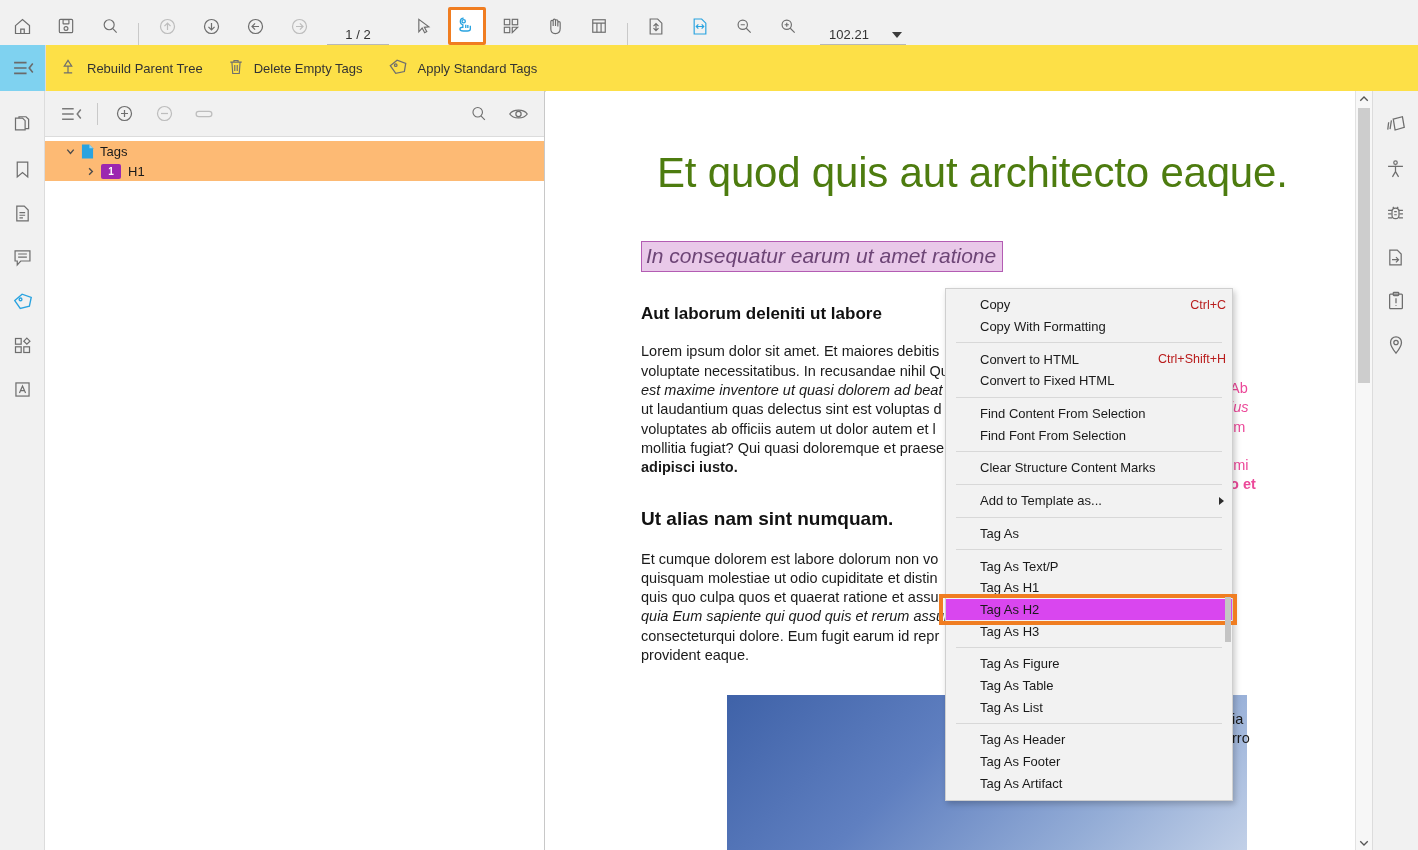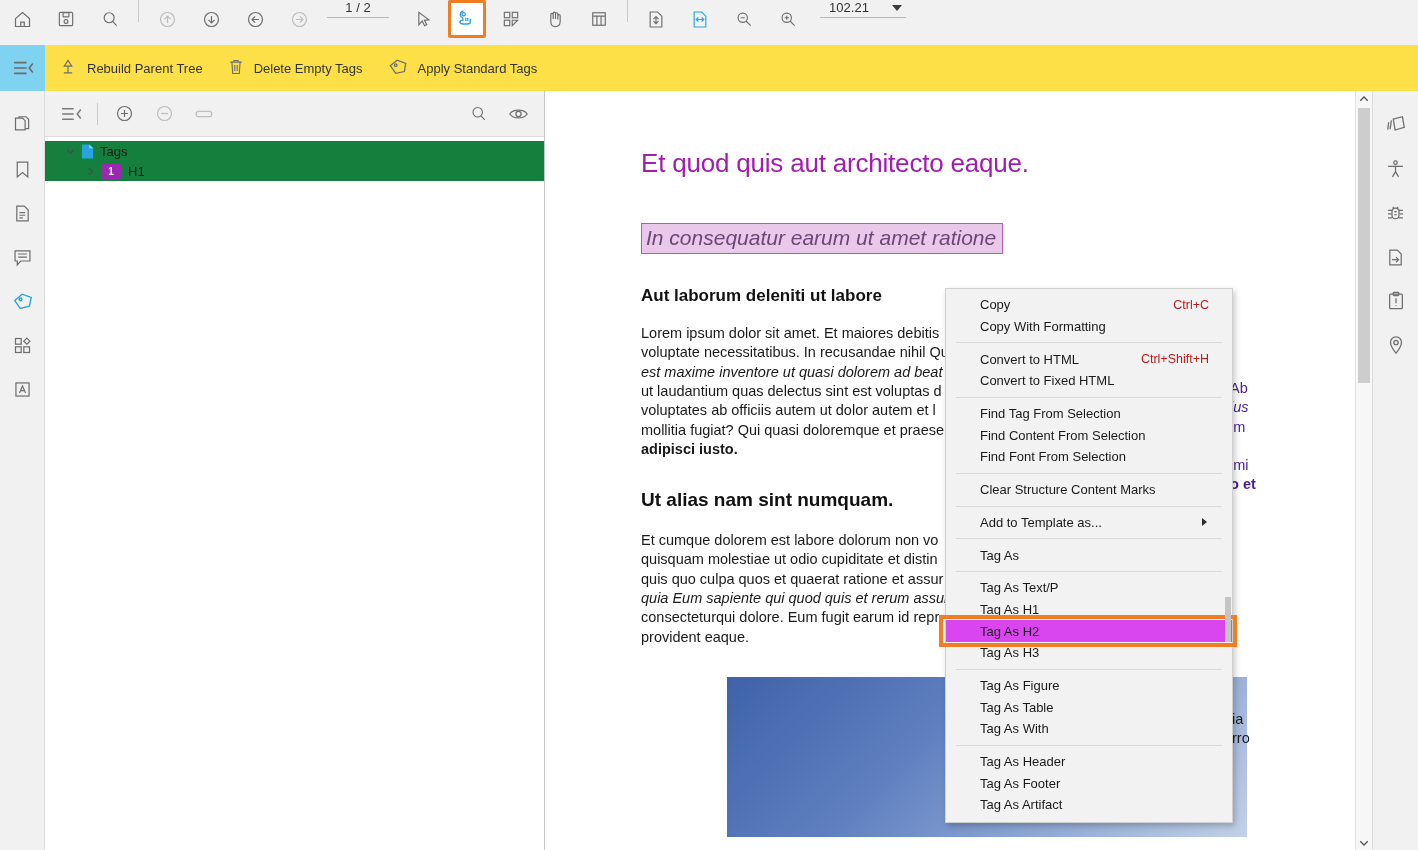--- a/index.html
+++ b/index.html
@@ -9,21 +9,21 @@
     font-family:"Liberation Sans","DejaVu Sans",sans-serif;
     font-size:13px;color:#333;
     -webkit-font-smoothing:antialiased;
   }
   .app{position:relative;width:1418px;height:850px;}
 
   
   .toolbar-top{
     position:absolute;left:0;top:0;width:1418px;height:45px;
     background:#f1f1f1;border-bottom:1px solid #e0e0e0;
-    display:flex;align-items:flex-start;
+    display:flex;align-items:flex-end;
   }
   .tb-btn{
     width:38px;height:38px;margin:0 3px;
     display:flex;align-items:center;justify-content:center;
     border-radius:2px;
   }
   .tb-btn svg{display:block;}
   .tb-sep{width:1px;height:22px;background:#c9c9c9;margin:0 6px;}
   .tb-spacer{width:6px;}
   .page-field{
@@ -91,21 +91,21 @@
     height:46px;background:#f1f1f1;border-bottom:1px solid #dcdcdc;
     display:flex;align-items:center;padding:0 6px;box-sizing:border-box;
   }
   .tt-btn{width:40px;height:40px;display:flex;align-items:center;justify-content:center;}
   .tt-sep{width:1px;height:22px;background:#c9c9c9;margin:0 6px;}
   .tt-right{margin-left:auto;display:flex;}
   .tree{padding-top:4px;}
   .tree-row{
     display:flex;align-items:center;height:20px;font-size:13px;color:#1a1a1a;
   }
-  .tree-row.sel{background:#15803d;}
+  .tree-row.sel{background:#fdba74;}
   .tw{
     width:22px;display:flex;align-items:center;justify-content:center;color:#555;
   }
   .tree-row .tag-ico{margin-right:6px;display:flex;align-items:center;}
   .badge-num{
     display:inline-block;min-width:14px;height:15px;line-height:15px;
     background:#9c27b0;color:#fff;font-size:10px;text-align:center;
     padding:0 3px;border-radius:2px;margin-right:7px;font-weight:bold;
   }
 
@@ -113,22 +113,22 @@
   .doc-area{
     position:absolute;left:546px;top:91px;width:826px;height:759px;
     background:#e9e9e9;overflow:hidden;
   }
   .page{
     position:absolute;left:0;top:0;width:810px;height:759px;
     background:#ffffff;
   }
   .page-inner{padding:58px 0 0 95px;}
   .doc-h1{
-    font-size:26px;font-weight:400;color:#a21caf;letter-spacing:-0.2px;
-    margin:0 0 44px 0;line-height:1.15;
+    font-size:42px;font-weight:400;color:#4d7c0f;letter-spacing:-0.2px;
+    margin:0 0 44px 16px;line-height:1.15;
   }
   .doc-sub-wrap{margin:0 0 32px 0;}
   .doc-sub{
     display:inline-block;
     font-size:21px;font-style:italic;color:#6d4576;
     background:#e9c9e9;border:1px solid #b35cb3;
     padding:2px 6px 3px 4px;line-height:1.15;
   }
   .doc-h2{
     font-size:17px;font-weight:bold;color:#111;margin:0 0 18px 0;
@@ -159,21 +159,21 @@
   
   .ctx{
     position:absolute;left:945px;top:288px;width:288px;
     background:#f2f2f2;border:1px solid #cfcfcf;
     box-shadow:2px 3px 6px rgba(0,0,0,.22);
     padding:5px 0 6px 0;box-sizing:border-box;
     z-index:40;
   }
   .ctx-item{
     position:relative;display:flex;align-items:center;
-    height:21.7px;padding:0 19px 0 34px;font-size:13px;color:#1a1a1a;
+    height:21.7px;padding:0 2px 0 34px;font-size:13px;color:#1a1a1a;
     white-space:nowrap;
   }
   .ctx-item .sc{margin-left:auto;color:#b91c1c;font-size:12.5px;padding-right:4px;}
   .ctx-item.sel{
     background:#d946ef;
   }
   .ctx-sep{height:1px;background:#d8d8d8;margin:5px 10px 5px 10px;}
   .ctx-arrow{
     margin-left:auto;width:0;height:0;
     border-top:4px solid transparent;border-bottom:4px solid transparent;
@@ -485,21 +485,21 @@
           <span>quisquam molestiae ut odio cupiditate et distin</span><br>
           <span>quis quo culpa quos et quaerat ratione et assur</span><br>
           <i>quia Eum sapiente qui quod quis et rerum assur</i><br>
           <span>consecteturqui dolore. Eum fugit earum id repr</span><br>
           <span>provident eaque.</span>
         </p>
 
         <div class="figure"></div>
       </div>
 
-      <div style="position:absolute;left:684px;top:288px;font-size:14.5px;line-height:19.3px;color:#4c1d95;">
+      <div style="position:absolute;left:684px;top:288px;font-size:14.5px;line-height:19.3px;color:#ec4899;">
         <div>Ab</div>
         <div style="font-style:italic;">ius</div>
         <div>im</div>
         <div style="height:19.3px;"></div>
         <div>imi</div>
         <div style="font-weight:bold;">o et</div>
       </div>
       <div style="position:absolute;left:686px;top:619px;font-size:14.5px;line-height:19.3px;color:#1a1a1a;">
         <div>ia</div>
         <div>rro</div>
@@ -576,23 +576,20 @@
     <div class="ctx-item">
       <span>Convert to HTML</span>
       <span class="sc">Ctrl+Shift+H</span>
     </div>
     <div class="ctx-item">
       <span>Convert to Fixed HTML</span>
     </div>
     <div class="ctx-sep"></div>
 
     <div class="ctx-item">
-      <span>Find Tag From Selection</span>
-    </div>
-    <div class="ctx-item">
       <span>Find Content From Selection</span>
     </div>
     <div class="ctx-item">
       <span>Find Font From Selection</span>
     </div>
     <div class="ctx-sep"></div>
 
     <div class="ctx-item">
       <span>Clear Structure Content Marks</span>
     </div>
@@ -624,21 +621,21 @@
     </div>
     <div class="ctx-sep"></div>
 
     <div class="ctx-item">
       <span>Tag As Figure</span>
     </div>
     <div class="ctx-item">
       <span>Tag As Table</span>
     </div>
     <div class="ctx-item">
-      <span>Tag As With</span>
+      <span>Tag As List</span>
     </div>
     <div class="ctx-sep"></div>
 
     <div class="ctx-item">
       <span>Tag As Header</span>
     </div>
     <div class="ctx-item">
       <span>Tag As Footer</span>
     </div>
     <div class="ctx-item">

